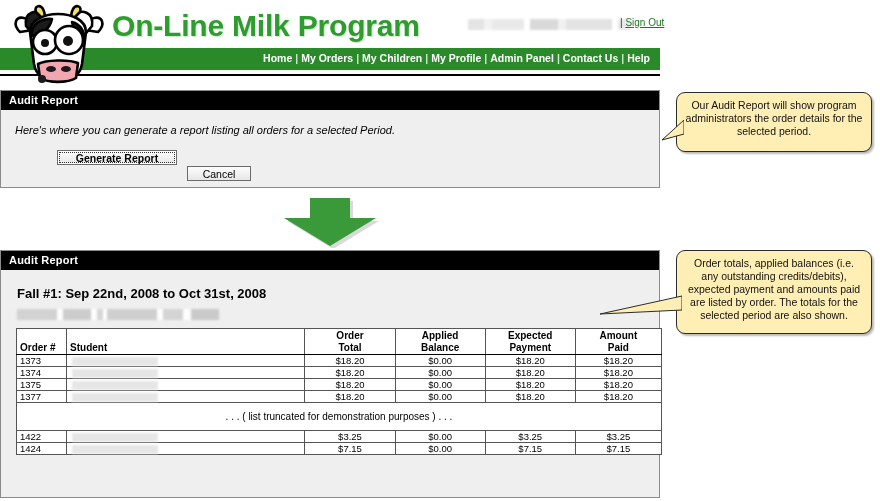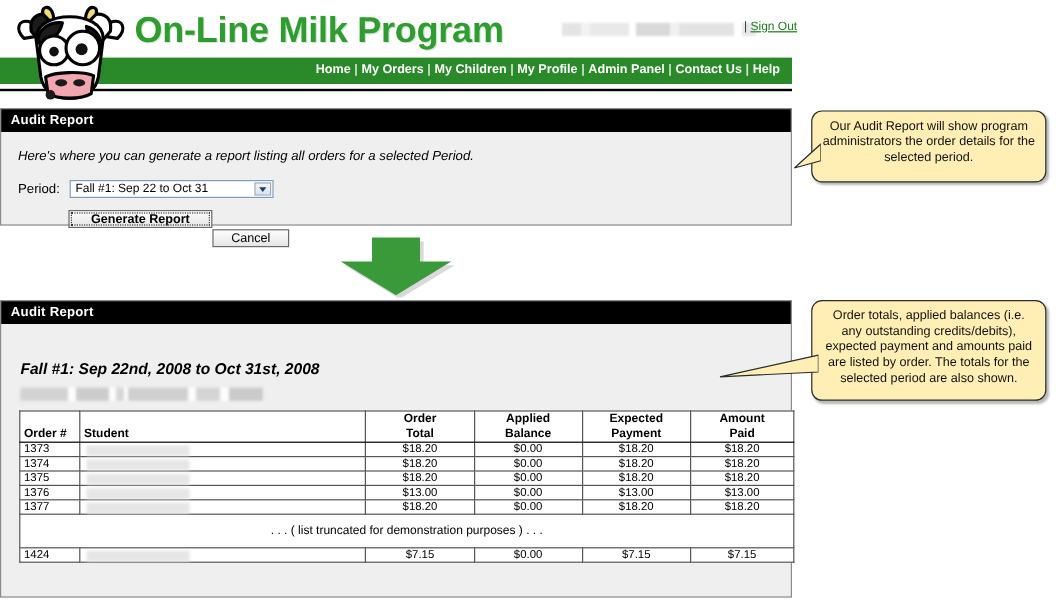--- a/index.html
+++ b/index.html
@@ -86,42 +86,41 @@
   .selectarrow{
     position:absolute;right:1px;top:1px;width:14px;height:11px;
     background:linear-gradient(#f6f6f6,#d9e3ee);
     border:1px solid #9ab;box-sizing:border-box;
     display:flex;align-items:center;justify-content:center;
   }
   .selectarrow i{
     display:block;width:0;height:0;border-left:3px solid transparent;
     border-right:3px solid transparent;border-top:4px solid #1f3f6b;
   }
-  .btnrow{display:flex;margin:10px 0 0 44px;}
+  .btnrow{display:flex;gap:10px;margin:10px 0 0 44px;}
   .btn{
     font-family:"Liberation Sans",sans-serif;
     font-size:10.5px;background:linear-gradient(#fdfdfd,#e6e6e6);
     border:1px solid #6b6b6b;color:#000;
     height:15px;line-height:13px;box-sizing:border-box;
     text-align:center;cursor:pointer;
   }
   .btn-primary{width:120px;font-weight:bold;
     box-shadow:inset 0 0 0 1px #fff;
     outline:1px dotted #333;outline-offset:-3px;}
   .btn-secondary{width:64px;margin-top:16px;}
 
   
   .arrow{position:absolute;left:276px;top:196px;width:108px;height:52px;}
 
   
   #panel2{left:0;top:250px;width:660px;height:248px;}
   .rep-title{
     font-size:13px;font-weight:bold;color:#000;
-    margin:20px 0 8px 4px;
-    font-style:italic;
+    margin:6px 0 8px 4px;
   }
   .schoolblur{
     margin:0 0 8px 4px;width:202px;height:11px;
     background:linear-gradient(90deg,#cfcfcf 0 40px,#ffffff 40px 46px,#c9c9c9 46px 74px,
       #ffffff 74px 80px,#d4d4d4 80px 86px,#ffffff 86px 90px,#cccccc 90px 140px,
       #ffffff 140px 146px,#d2d2d2 146px 166px,#ffffff 166px 174px,#c6c6c6 174px 202px);
     filter:blur(1.3px);opacity:.9;
   }
 
   table.audit{
@@ -203,29 +202,20 @@
       <ellipse cx="45" cy="67" rx="5" ry="3" fill="#1b1b1b"></ellipse>
       <ellipse cx="60" cy="67" rx="5" ry="3" fill="#1b1b1b"></ellipse>
       <circle cx="36" cy="77" r="4" fill="#1b1b1b"></circle>
     </svg>
   </div>
 
   <div class="panel" id="panel1">
     <div class="panel-hd">Audit Report</div>
     <div class="panel-body">
       <div class="intro">Here's where you can generate a report listing all orders for a selected Period.</div>
-      <div class="formrow">
-        <span class="lbl">Period:</span>
-        <div class="selectbox">
-          <span class="selecttext">Fall #1: Sep 22 to Oct 31</span>
-          <span class="selectarrow">
-              <i></i>
-            </span>
-        </div>
-      </div>
       <div class="btnrow">
         <button class="btn btn-primary">Generate Report</button>
         <button class="btn btn-secondary">Cancel</button>
       </div>
     </div>
   </div>
 
   <svg class="arrow" viewBox="0 0 108 52">
     <path d="M34 2 L74 2 L74 22 L100 22 L54 50 L8 22 L34 22 Z" fill="#d9d9d9" transform="translate(3,3)"></path>
     <path d="M34 2 L74 2 L74 22 L100 22 L54 50 L8 22 L34 22 Z" fill="#3a9a3a"></path>
@@ -285,47 +275,47 @@
               <td class="c-order">1375</td>
               <td class="c-student">
                 <div class="namebar" style="width: 86px;"></div>
               </td>
               <td class="c-num">$18.20</td>
               <td class="c-num">$0.00</td>
               <td class="c-num">$18.20</td>
               <td class="c-num">$18.20</td>
             </tr>
             <tr>
-              <td class="c-order">1376</td>
-              <td class="c-student">
-                <div class="namebar" style="width: 86px;"></div>
-              </td>
-              <td class="c-num">$13.00</td>
-              <td class="c-num">$0.00</td>
-              <td class="c-num">$13.00</td>
-              <td class="c-num">$13.00</td>
-            </tr>
-            <tr>
               <td class="c-order">1377</td>
               <td class="c-student">
                 <div class="namebar" style="width: 86px;"></div>
               </td>
               <td class="c-num">$18.20</td>
               <td class="c-num">$0.00</td>
               <td class="c-num">$18.20</td>
               <td class="c-num">$18.20</td>
             </tr>
           </tbody>
         <tbody>
           <tr class="trunc">
             <td colspan="6">. . . ( list truncated for demonstration purposes ) . . .</td>
           </tr>
         </tbody>
         <tbody id="tbody-bottom">
             <tr>
+              <td class="c-order">1422</td>
+              <td class="c-student">
+                <div class="namebar" style="width: 86px;"></div>
+              </td>
+              <td class="c-num">$3.25</td>
+              <td class="c-num">$0.00</td>
+              <td class="c-num">$3.25</td>
+              <td class="c-num">$3.25</td>
+            </tr>
+            <tr>
               <td class="c-order">1424</td>
               <td class="c-student">
                 <div class="namebar" style="width: 86px;"></div>
               </td>
               <td class="c-num">$7.15</td>
               <td class="c-num">$0.00</td>
               <td class="c-num">$7.15</td>
               <td class="c-num">$7.15</td>
             </tr>
           </tbody>

